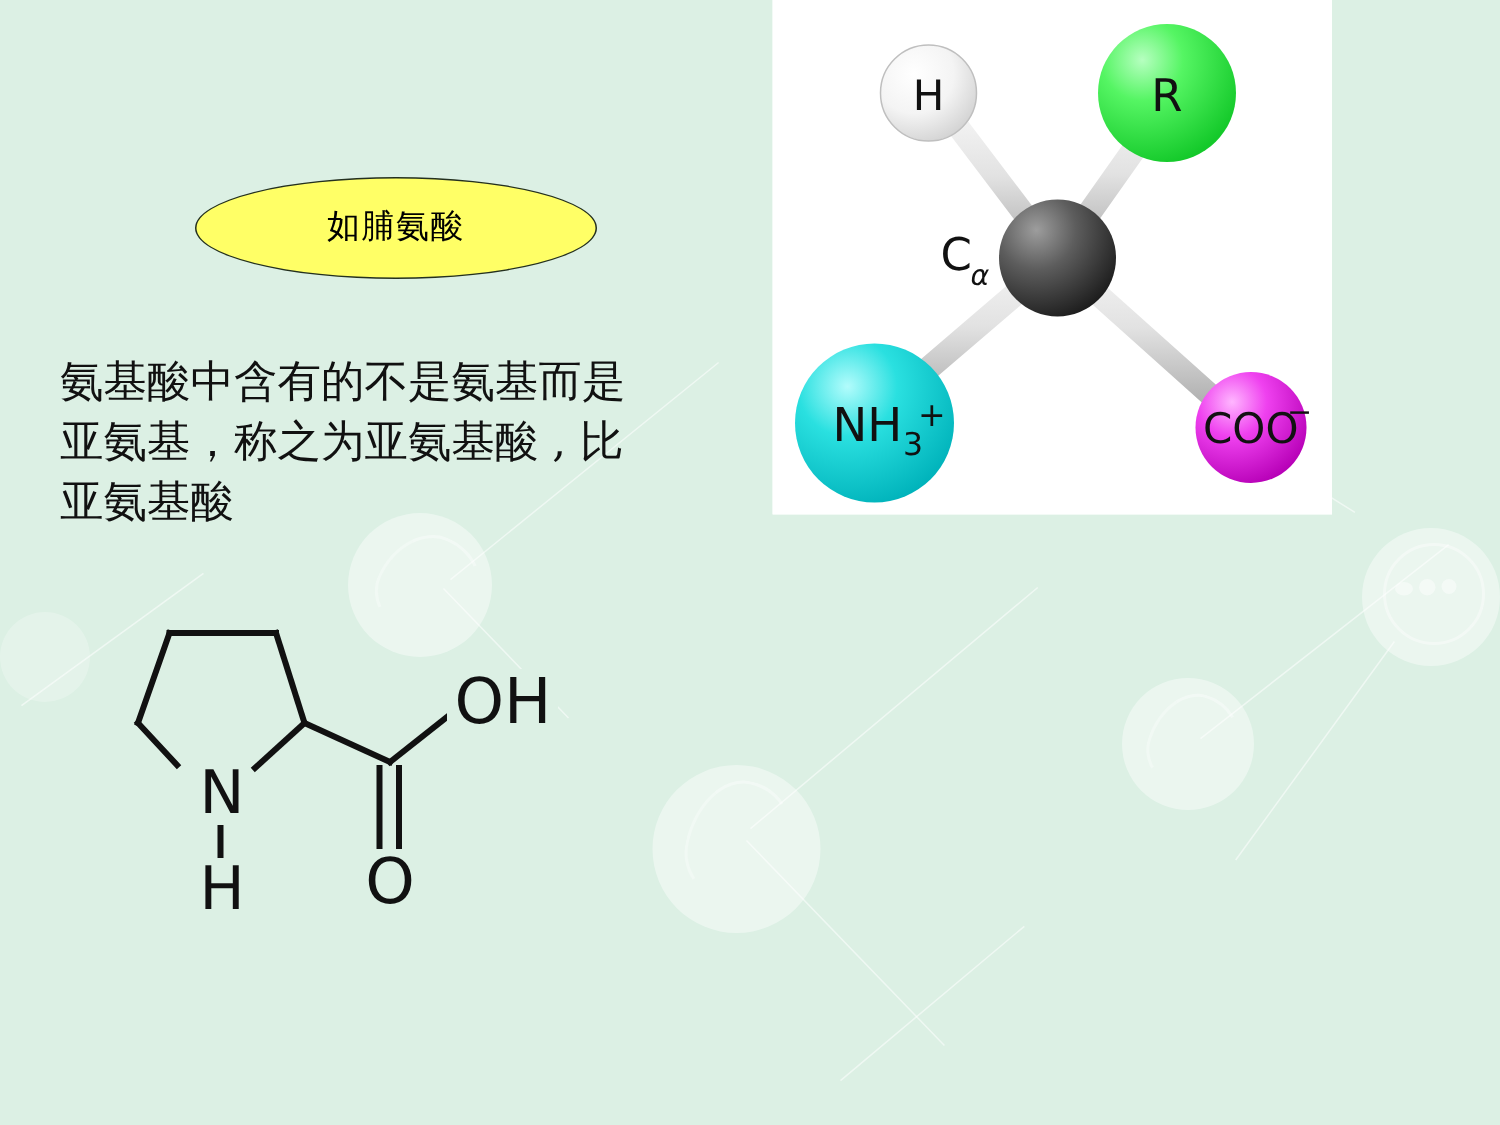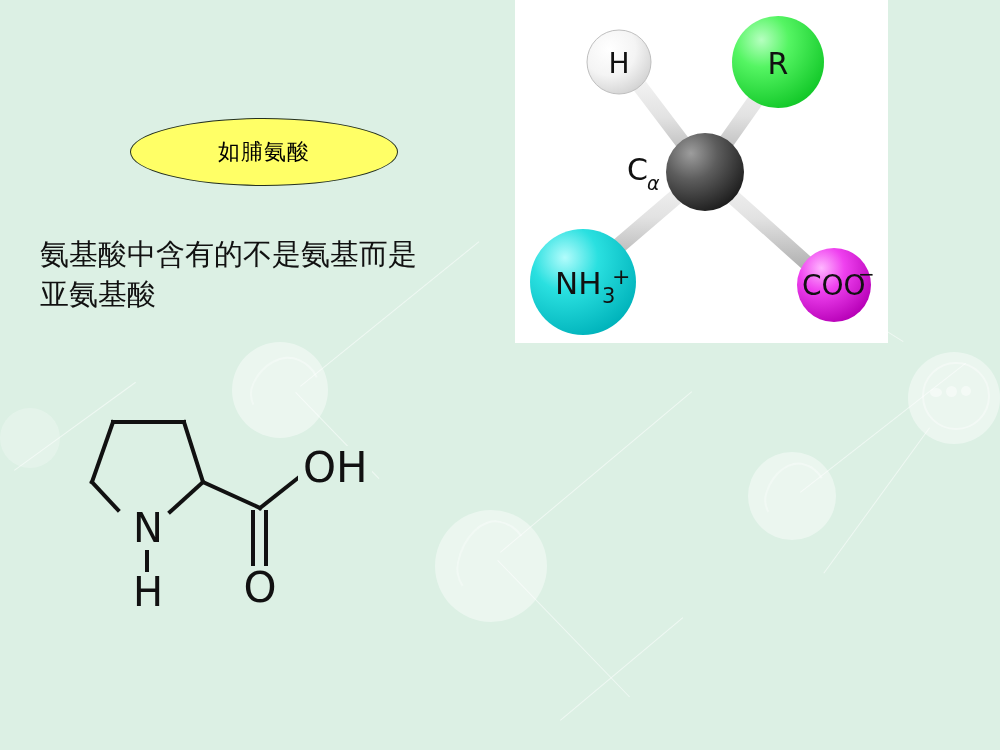--- a/index.html
+++ b/index.html
@@ -162,20 +162,21 @@
     <div class="wm-line" style="left:560px; top:720px; width:160px; transform:rotate(-40deg);"></div>
     <div class="wm-line" style="left:903px; top:342px; width:120px; transform:rotate(212deg);"></div>
   </div>
 
   <div id="title-oval">
     <span class="oval-text">如脯氨酸</span>
   </div>
 
   <div id="body-text">
     <div class="para-line">氨基酸中含有的不是氨基而是</div>
+    <div class="para-line">亚氨基，称之为亚氨基酸 , 比</div>
     <div class="para-line">亚氨基酸</div>
   </div>
 
   <div id="mol-panel">
     <svg width="373" height="343" viewBox="0 0 373 343" xmlns="http://www.w3.org/2000/svg">
       <defs>
         <radialGradient id="gH" cx="35%" cy="30%" r="75%">
           <stop offset="0%" stop-color="#ffffff"></stop>
           <stop offset="55%" stop-color="#f4f4f4"></stop>
           <stop offset="100%" stop-color="#d3d3d3"></stop>

